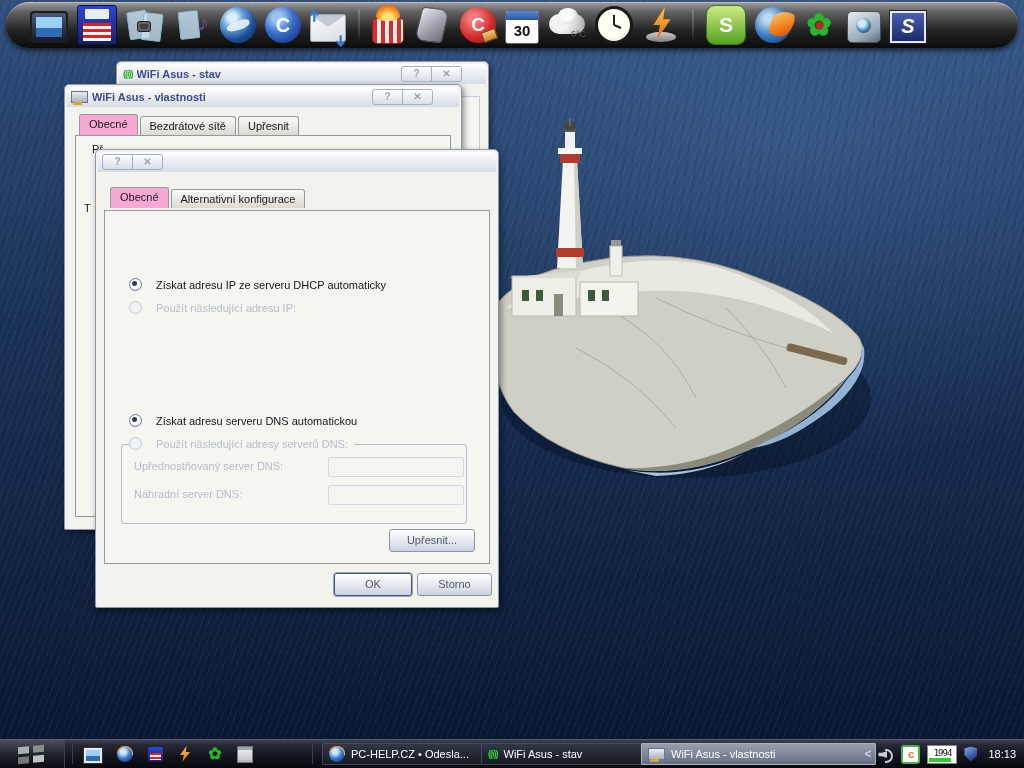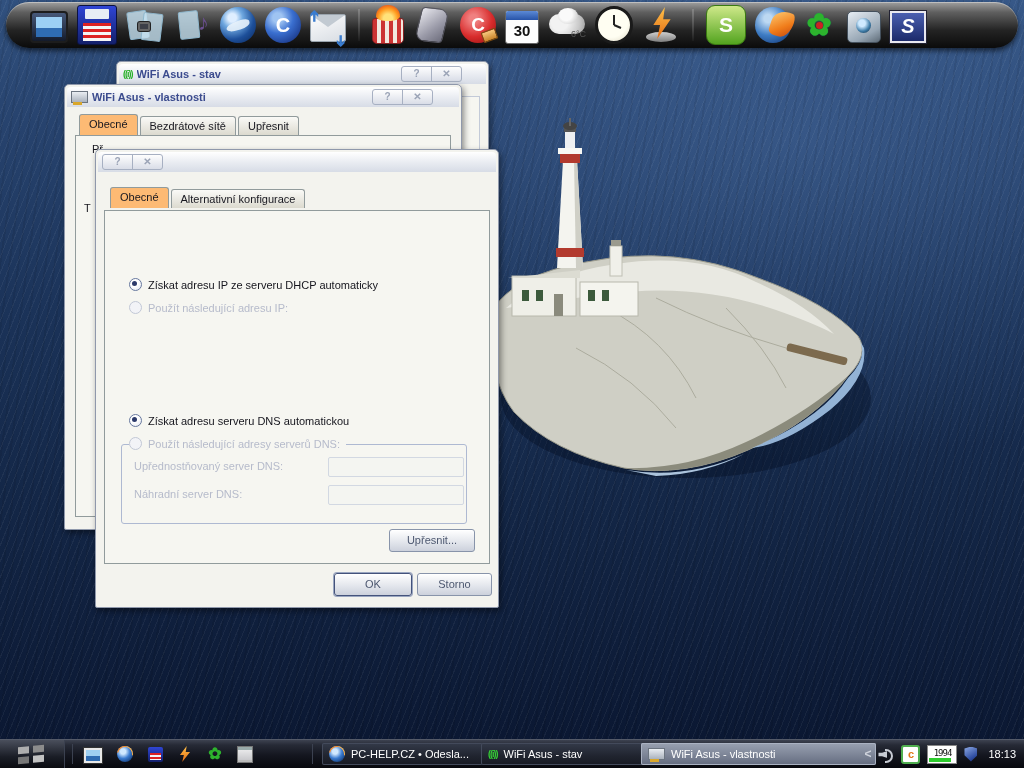--- a/index.html
+++ b/index.html
@@ -85,28 +85,28 @@
   .winbtn{width:29px;height:14px;text-align:center;color:#9aa3b6;font-size:10px;line-height:14px;font-weight:bold}
   .winbtn + .winbtn{border-left:1px solid #a7b0c2}
 
   .wicon-antenna{color:#28b028;font-weight:bold;font-size:9px;letter-spacing:-1px}
   .wicon-adapter{width:15px;height:10px;background:linear-gradient(#e9edf2,#aab2bd);border:1px solid #6b7480;position:relative}
   .wicon-adapter::after{content:"";position:absolute;left:1px;bottom:-3px;width:9px;height:3px;background:#d9a72c}
 
   .tabs{position:absolute;display:flex;z-index:2}
   .tab{padding:3px 9px 3px;background:linear-gradient(#fafaf7,#dcdacf);border:1px solid #919b9c;border-bottom:0;
        border-radius:3px 3px 0 0;margin-right:2px;color:#17171f;white-space:nowrap}
-  .tab.active{background:#fdba74;padding-bottom:5px;margin-top:-2px;position:relative;z-index:3}
+  .tab.active{background:#f9a8d4;padding-bottom:5px;margin-top:-2px;position:relative;z-index:3}
   .tabpage{position:absolute;background:#f6f6f1;border:1px solid #919b9c}
 
   .radio{width:11px;height:11px;border-radius:50%;border:1px solid #68799f;flex:0 0 auto;
          background:radial-gradient(circle at 35% 30%, #fff 0 40%, #dfe4ee);position:relative}
   .radio.checked::after{content:"";position:absolute;left:2px;top:2px;width:5px;height:5px;border-radius:50%;background:#2c3a6a}
   .radio.disabled{border-color:#c2c8d6;background:#f2f3f7}
-  .rrow{position:absolute;display:flex;align-items:center;gap:6px;white-space:nowrap;color:#15151d}
+  .rrow{position:absolute;display:flex;align-items:center;gap:14px;white-space:nowrap;color:#15151d}
   .rrow.dis{color:#b6bbcb}
   .rrow{background:#f6f6f1;padding-right:6px}
 
   .gbox{position:absolute;border:1px solid #aeb9d2;border-radius:3px}
   .glabel{position:absolute;color:#b6bbcb;white-space:nowrap}
   .gfield{position:absolute;width:134px;height:18px;background:#f4f5f1;border:1px solid #d2d8e2;border-radius:2px}
 
   .xbtn{position:absolute;height:21px;border:1px solid #8894aa;border-radius:3px;color:#4d5870;text-align:center;
         line-height:20px;background:linear-gradient(#ffffff,#e4e7ed 55%,#ccd1dc);box-shadow:inset 0 1px 0 #fff}
   .xbtn.default{border-color:#44537b;box-shadow:inset 0 1px 0 #fff, 0 0 0 1px #9aa6c0}

